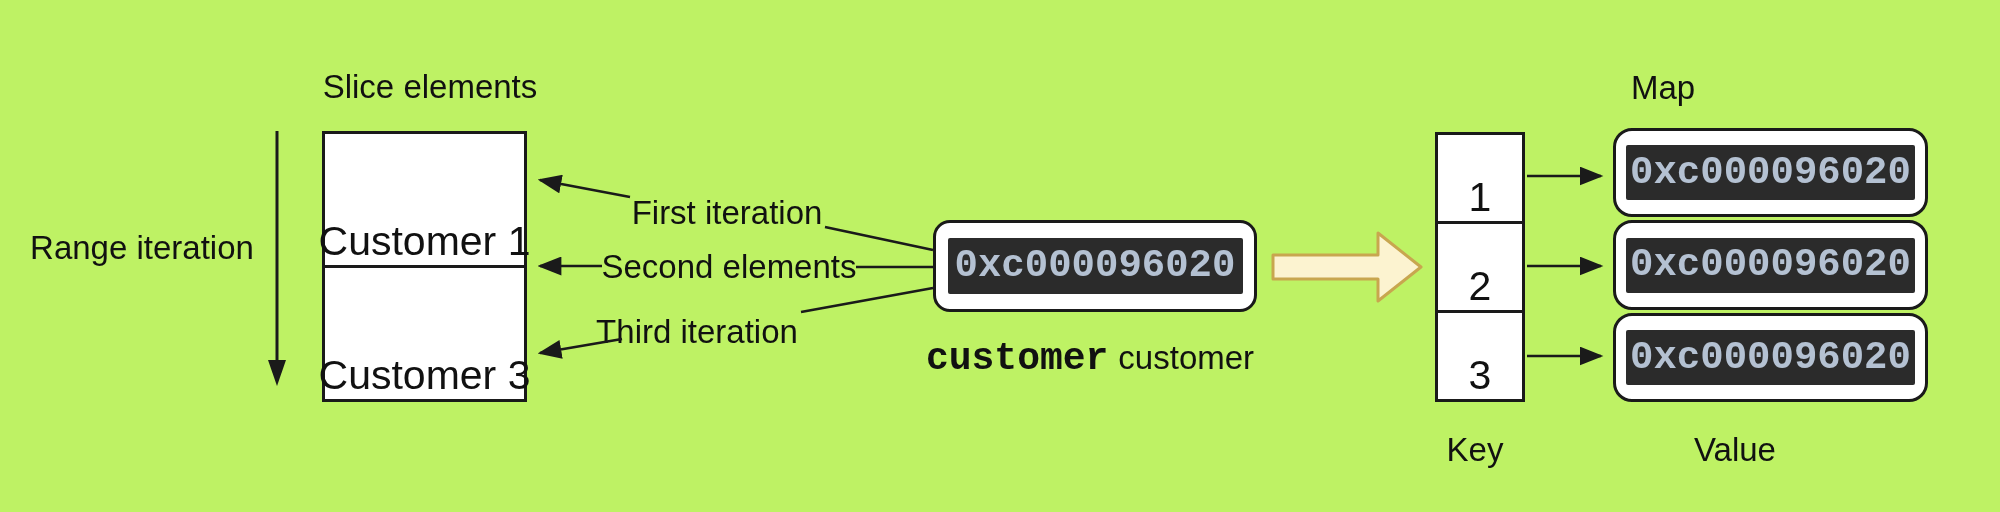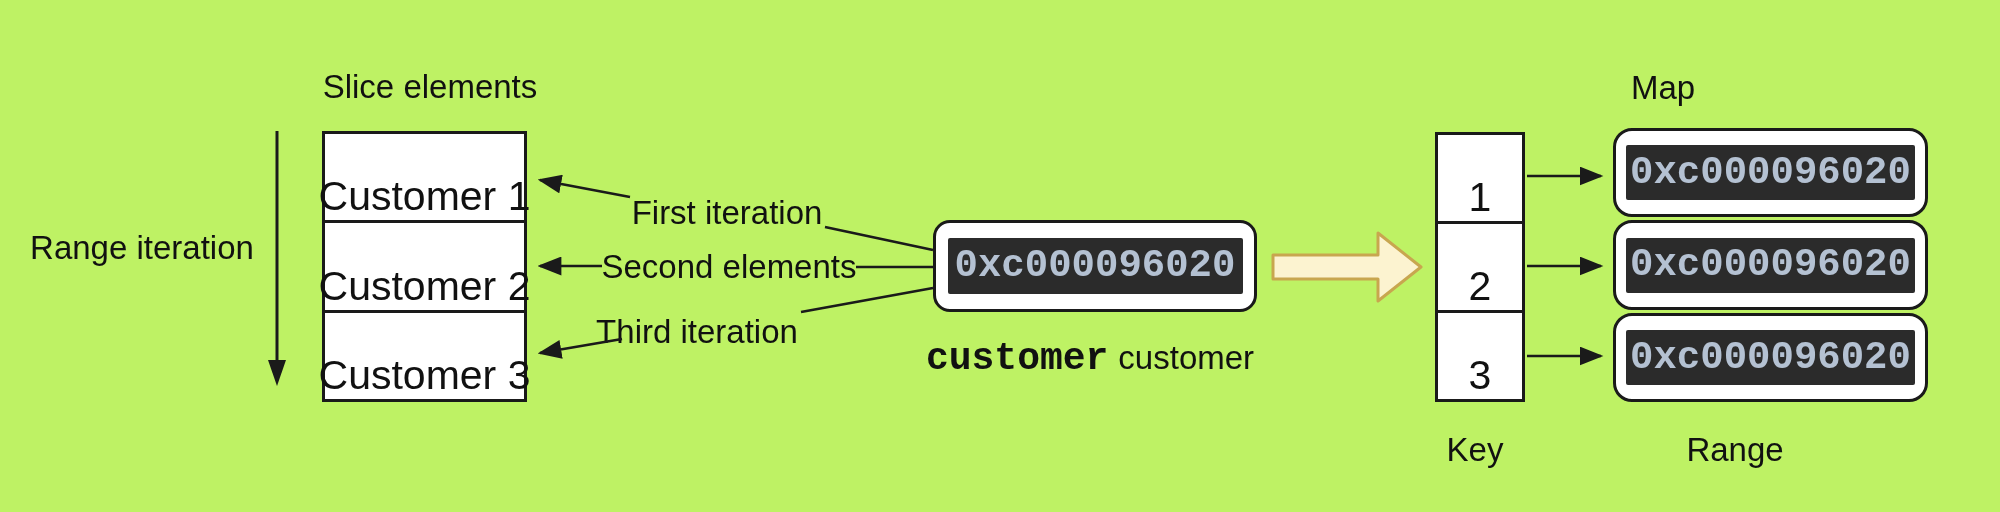--- a/index.html
+++ b/index.html
@@ -51,23 +51,20 @@
 
   <div class="lbl" style="left:430px; top:87px;">Slice elements</div>
 
   <div class="lbl" style="left:142px; top:248px;">Range iteration</div>
 
   <div class="gridbox" style="left:322px; top:131px; width:205px; height:271px;">
     <div class="gridcell">
       <span>Customer 1</span>
     </div>
     <div class="gridcell">
-      <span>Customer 2</span>
-    </div>
-    <div class="gridcell">
       <span>Customer 3</span>
     </div>
   </div>
 
   <div class="lbl" style="left:727px; top:213px;">First iteration</div>
   <div class="lbl" style="left:729px; top:267px;">Second elements</div>
   <div class="lbl" style="left:697px; top:332px;">Third iteration</div>
 
   <div class="roundbox" style="left:933px; top:220px; width:324px; height:92px;">
     <div class="chip" style="width:295px; height:56px;">
@@ -103,21 +100,21 @@
       <span>0xc000096020</span>
     </div>
   </div>
   <div class="roundbox" style="left:1613px; top:313px; width:315px; height:89px; border-radius:19px;">
     <div class="chip" style="width:289px; height:55px;">
       <span>0xc000096020</span>
     </div>
   </div>
 
   <div class="lbl" style="left:1475px; top:450px;">Key</div>
-  <div class="lbl" style="left:1735px; top:450px;">Range</div>
+  <div class="lbl" style="left:1735px; top:450px;">Value</div>
 
   <svg class="overlay" width="2000" height="512" viewBox="0 0 2000 512">
     <defs>
       <marker id="ah" viewBox="0 0 10 8" refX="9" refY="4" markerWidth="9" markerHeight="7.2" orient="auto" markerUnits="userSpaceOnUse">
         <path d="M0,0 L10,4 L0,8 Z" fill="#1a1a1a"></path>
       </marker>
       <marker id="ahBig" viewBox="0 0 10 8" refX="9" refY="4" markerWidth="24" markerHeight="19" orient="auto" markerUnits="userSpaceOnUse">
         <path d="M0,0 L10,4 L0,8 Z" fill="#1a1a1a"></path>
       </marker>
     </defs>

